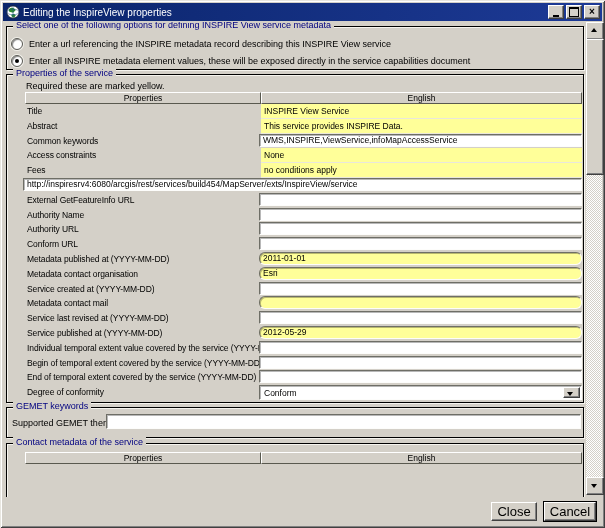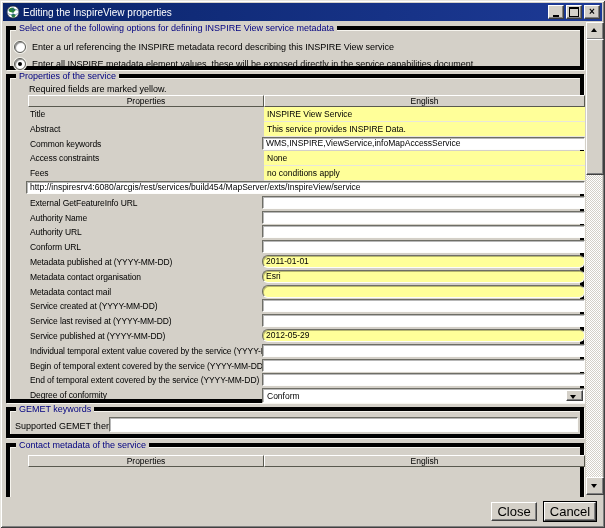--- a/index.html
+++ b/index.html
@@ -28,21 +28,21 @@
   .sb-up{top:0;height:16px;} .sb-down{bottom:0;height:16px;}
   .sthumb{top:17px;height:134px;}
   .tri-up,.tri-down{position:absolute;left:4px;width:0;height:0;border-left:3px solid transparent;border-right:3px solid transparent;}
   .tri-up{top:5px;border-bottom:4px solid #000;}
   .tri-down{top:6px;border-top:4px solid #000;}
   .buttonbar{position:absolute;left:3px;top:497px;right:3px;height:28px;display:flex;justify-content:flex-end;align-items:center;gap:7px;padding-right:6px;box-sizing:border-box;}
   .btn{height:19px;background:var(--bg,#d4d0c8);border:1px solid;border-color:#fff #404040 #404040 #fff;
     box-shadow:inset -1px -1px 0 #808080;font:inherit;font-size:13px;padding:0;cursor:default;}
   .btn-close{width:46px;} .btn-cancel{width:52px;box-shadow:inset -1px -1px 0 #808080,0 0 0 1px #000;}
   
-  .group{position:absolute;border:4px solid #000000;box-shadow:inset 1px 1px 0 #f6f4ee,1px 1px 0 #f6f4ee;box-sizing:border-box;}
+  .group{position:absolute;border:1px solid #000000;box-shadow:inset 1px 1px 0 #f6f4ee,1px 1px 0 #f6f4ee;box-sizing:border-box;}
   .glabel{position:absolute;top:-7px;left:6px;background:var(--bg,#d4d0c8);padding:0 3px;color:var(--grouplabel,#000080);white-space:nowrap;}
   .g1{left:3px;top:4px;width:578px;height:44px;}
   .g2{left:3px;top:52px;width:578px;height:329px;}
   .g3{left:3px;top:385px;width:578px;height:31px;}
   .g4{left:3px;top:421px;width:578px;height:90px;}
   
   .radio-list{padding:8px 0 0 4px;}
   .radio-row{display:flex;align-items:center;height:17px;}
   .rb{width:10px;height:10px;border-radius:50%;background:#fff;border:1px solid #585852;
     box-shadow:inset 1px 1px 1px rgba(0,0,0,.45), 0 0 0 1px #f0efe9;flex:0 0 auto;position:relative;}
@@ -116,21 +116,21 @@
           </div>
           <div class="radio-row">
             <span class="rb sel"></span>
             <span class="rlabel">Enter all INSPIRE metadata element values, these will be exposed directly in the service capabilities document</span>
           </div>
         </div>
     </div>
 
     <div class="group g2">
       <span class="glabel">Properties of the service</span>
-      <div class="note">Required fields are marked yellow.</div>
+      <div class="note">Required these are marked yellow.</div>
       <div class="table">
         <div class="thead">
           <div class="th th-props">Properties</div>
           <div class="th th-val">English</div>
         </div>
         <div id="props-rows">
             <div class="trow" style="height: 14.8px;">
               <div class="tlabel">Title</div>
               <div class="tval">
                 <div class="cell req">INSPIRE View Service</div>
@@ -195,29 +195,29 @@
                 <input class="tinput req" type="text" value="2011-01-01" style="">
               </div>
             </div>
             <div class="trow" style="height: 14.8px;">
               <div class="tlabel">Metadata contact organisation</div>
               <div class="tval">
                 <input class="tinput req" type="text" value="Esri" style="">
               </div>
             </div>
             <div class="trow" style="height: 14.8px;">
+              <div class="tlabel">Service created at (YYYY-MM-DD)</div>
+              <div class="tval">
+                <input class="tinput" type="text" style="">
+              </div>
+            </div>
+            <div class="trow" style="height: 14.8px;">
               <div class="tlabel">Metadata contact mail</div>
               <div class="tval">
                 <input class="tinput req" type="text" style="">
-              </div>
-            </div>
-            <div class="trow" style="height: 14.8px;">
-              <div class="tlabel">Service created at (YYYY-MM-DD)</div>
-              <div class="tval">
-                <input class="tinput" type="text" style="">
               </div>
             </div>
             <div class="trow" style="height: 14.8px;">
               <div class="tlabel">Service last revised at (YYYY-MM-DD)</div>
               <div class="tval">
                 <input class="tinput" type="text" style="">
               </div>
             </div>
             <div class="trow" style="height: 14.8px;">
               <div class="tlabel">Service published at (YYYY-MM-DD)</div>

